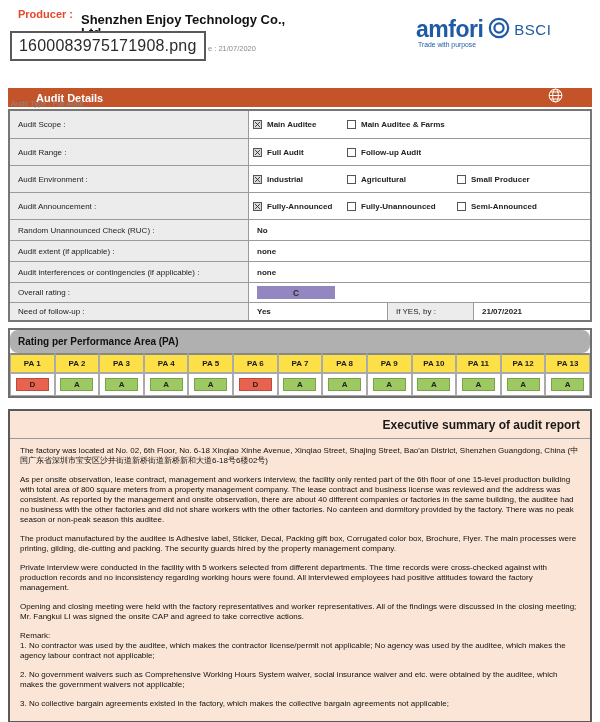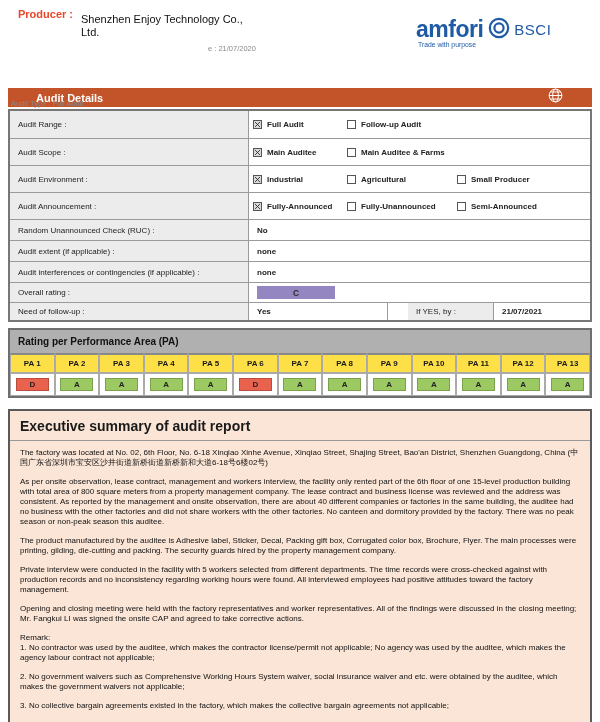--- a/index.html
+++ b/index.html
@@ -2,21 +2,21 @@
 <html><head>
 <meta charset="utf-8">
 <style>
   * { box-sizing: border-box; margin: 0; padding: 0; }
   html,body { width:600px; background:#fff; }
   body { font-family:"Liberation Sans", sans-serif; color:#1a1a1a; position:relative; height:722px; overflow:hidden; }
 
   
   .top-header { position:relative; height:88px; }
   .producer-label { position:absolute; left:18px; top:8px; font-size:11px; font-weight:bold; color:#e8472a; }
-  .producer-name { position:absolute; left:81px; top:13px; width:230px; font-size:11px; font-weight:normal; color:#111; line-height:13px; }
+  .producer-name { position:absolute; left:81px; top:13px; width:230px; font-size:13px; font-weight:bold; color:#111; line-height:13px; }
   .filename-overlay { position:absolute; left:10px; top:31px; width:196px; height:30px; background:#fff; border:2px solid #595959; display:flex; align-items:center; padding-left:7px; font-size:16px; color:#2b2b2b; z-index:5; letter-spacing:0.2px; }
   .date-fragment { position:absolute; left:208px; top:44px; font-size:7.5px; color:#8a8a8a; }
   .audit-type-line { position:absolute; left:11px; top:63px; font-size:7.5px; color:#8a8a8a;margin-top:36px; }
 
   .logo { position:absolute; right:44px; top:16px; width:140px; }
   .logo-row { display:flex; align-items:center; }
   .logo-brand { font-size:23px; font-weight:bold; letter-spacing:-0.5px; }
   .logo-ring { margin:0 4px 0 5px; }
   .logo-suffix { font-size:15px; letter-spacing:0.5px; }
   .logo-tagline { font-size:6.8px; margin-top:-2px; margin-left:2px; }
@@ -36,48 +36,49 @@
   .ad-rating { height:20px; }
   .ad-followup { height:18px; }
   .opt { position:absolute; display:flex; align-items:center; top:0; height:100%; }
   .cb { width:9px; height:9px; border:1px solid #555; background:#fff; display:inline-flex; align-items:center; justify-content:center; }
   .cb.checked { background:#d9d9d9; }
   .cb svg { width:7px; height:7px; display:block; }
   .opt-label { margin-left:5px; font-size:8px; font-weight:bold; color:#222; }
   .ad-bold-val { font-size:8px; font-weight:bold; color:#222; padding-left:8px; }
   .rating-badge { margin-left:8px; width:78px; height:13px; display:flex; align-items:center; justify-content:center; font-size:8.5px; font-weight:bold; color:#2b2b2b; }
   .fu-cell1 { width:139px; height:100%; display:flex; align-items:center; border-right:1px solid #9a9a9a; }
-  .fu-cell2 { width:86px; height:100%; display:flex; align-items:center; background:#ececec; border-right:1px solid #9a9a9a; font-size:8px; color:#222; padding-left:8px;margin-left:20px; }
+  .fu-cell2 { width:86px; height:100%; display:flex; align-items:center; background:#ececec; border-right:1px solid #9a9a9a; font-size:8px; color:#222; padding-left:8px; }
   .fu-cell3 { flex:1; height:100%; display:flex; align-items:center; }
 
   
   .pa-section { margin:6px 8px 0 8px; border:2px solid #6e6e6e; }
   .pa-title { height:23px; background:#b0b0b0; display:flex; align-items:center; padding-left:8px; font-size:10px; font-weight:bold; color:#111; }
   .pa-grid { display:grid; grid-template-columns:repeat(13,1fr); }
   .pa-head-cell { border:1px solid #aaa; border-top:2px solid #888; height:20px; display:flex; align-items:center; justify-content:center; font-size:8px; font-weight:bold; background:#fde047; }
   .pa-grade-cell { border:1px solid #aaa; height:23px; display:flex; align-items:center; justify-content:center; background:#fff; }
   .pa-badge { width:33px; height:13px; display:flex; align-items:center; justify-content:center; font-size:8px; font-weight:bold; color:#222; border:1px solid rgba(0,0,0,0.2); }
 
   
   .summary { margin:11px 8px 0 8px; border:2px solid #5a5a5a; background:#fbe5d6; min-height:306px; }
-  .summary-title { font-size:14px; font-weight:bold; padding:7px 10px 6px 10px; border-bottom:1px solid #999; }
+  .summary-title { font-size:12px; font-weight:bold; padding:7px 10px 6px 10px; border-bottom:1px solid #999;text-align:right; }
   .summary-body { padding:7px 10px 8px 10px; }
   .para { font-size:8px; line-height:10px; color:#111; margin-bottom:9px; }
   .remark-label { font-size:8px; line-height:10px; color:#111; }
   .para:last-child { margin-bottom:4px; }
 </style>
 </head>
 <body>
 
 <div class="top-header">
   <span class="producer-label" style="color: rgb(232, 71, 42);">Producer :</span>
   <div class="producer-name">
     <div>Shenzhen Enjoy Technology Co.,</div>
     <div>Ltd.</div>
   </div>
+  <div class="filename-overlay">1600083975171908.png</div>
   <span class="date-fragment">e : 21/07/2020</span>
   <span class="audit-type-line">Audit Type : Full Audit</span>
 
   <div class="logo" style="color: rgb(31, 90, 165);">
     <div class="logo-row">
       <span class="logo-brand">amfori</span>
       <span class="logo-ring">
         <svg width="22" height="22" viewBox="0 0 24 24" fill="none">
           <circle cx="12" cy="12" r="10" stroke="#1f5aa5" stroke-width="2.4"></circle>
           <circle cx="12" cy="12" r="5" stroke="#1f5aa5" stroke-width="2.4"></circle>
@@ -95,50 +96,50 @@
     <svg width="17" height="17" viewBox="0 0 24 24" fill="none" stroke="#ffffff" stroke-width="1.4">
       <circle cx="12" cy="12" r="9"></circle>
       <ellipse cx="12" cy="12" rx="4" ry="9"></ellipse>
       <path d="M3 12h18M4.5 7h15M4.5 17h15"></path>
     </svg>
   </span>
 </div>
 
 <div class="ad-table" id="ad-table">
     <div class="ad-row ad-options">
+      <div class="ad-label">Audit Scope :</div>
+      <div class="ad-value">
+        <span class="opt" style="left: 4px;">
+          <span class="cb checked">
+            <svg viewBox="0 0 10 10">
+              <path d="M1.5 1.5 L8.5 8.5 M8.5 1.5 L1.5 8.5" stroke="#333" stroke-width="1.3" fill="none"></path>
+            </svg>
+          </span>
+          <span class="opt-label">Main Auditee</span>
+        </span>
+        <span class="opt" style="left: 98px;">
+          <span class="cb"></span>
+          <span class="opt-label">Main Auditee &amp; Farms</span>
+        </span>
+      </div>
+    </div>
+    <div class="ad-row ad-options">
       <div class="ad-label">Audit Range :</div>
       <div class="ad-value">
         <span class="opt" style="left: 4px;">
           <span class="cb checked">
             <svg viewBox="0 0 10 10">
               <path d="M1.5 1.5 L8.5 8.5 M8.5 1.5 L1.5 8.5" stroke="#333" stroke-width="1.3" fill="none"></path>
             </svg>
           </span>
           <span class="opt-label">Full Audit</span>
         </span>
         <span class="opt" style="left: 98px;">
           <span class="cb"></span>
           <span class="opt-label">Follow-up Audit</span>
-        </span>
-      </div>
-    </div>
-    <div class="ad-row ad-options">
-      <div class="ad-label">Audit Scope :</div>
-      <div class="ad-value">
-        <span class="opt" style="left: 4px;">
-          <span class="cb checked">
-            <svg viewBox="0 0 10 10">
-              <path d="M1.5 1.5 L8.5 8.5 M8.5 1.5 L1.5 8.5" stroke="#333" stroke-width="1.3" fill="none"></path>
-            </svg>
-          </span>
-          <span class="opt-label">Main Auditee</span>
-        </span>
-        <span class="opt" style="left: 98px;">
-          <span class="cb"></span>
-          <span class="opt-label">Main Auditee &amp; Farms</span>
         </span>
       </div>
     </div>
     <div class="ad-row ad-options">
       <div class="ad-label">Audit Environment :</div>
       <div class="ad-value">
         <span class="opt" style="left: 4px;">
           <span class="cb checked">
             <svg viewBox="0 0 10 10">
               <path d="M1.5 1.5 L8.5 8.5 M8.5 1.5 L1.5 8.5" stroke="#333" stroke-width="1.3" fill="none"></path>
@@ -209,21 +210,21 @@
         </span>
         <span class="fu-cell2">If YES, by :</span>
         <span class="fu-cell3">
           <span class="ad-bold-val">21/07/2021</span>
         </span>
       </div>
     </div>
   </div>
 
 <div class="pa-section">
-  <div class="pa-title" style="background: rgb(176, 176, 176);">Rating per Performance Area (PA)</div>
+  <div class="pa-title" style="background: rgb(176, 176, 176); border-radius: 8px;">Rating per Performance Area (PA)</div>
   <div class="pa-grid" id="pa-head">
       <div class="pa-head-cell">PA 1</div>
       <div class="pa-head-cell">PA 2</div>
       <div class="pa-head-cell">PA 3</div>
       <div class="pa-head-cell">PA 4</div>
       <div class="pa-head-cell">PA 5</div>
       <div class="pa-head-cell">PA 6</div>
       <div class="pa-head-cell">PA 7</div>
       <div class="pa-head-cell">PA 8</div>
       <div class="pa-head-cell">PA 9</div>

